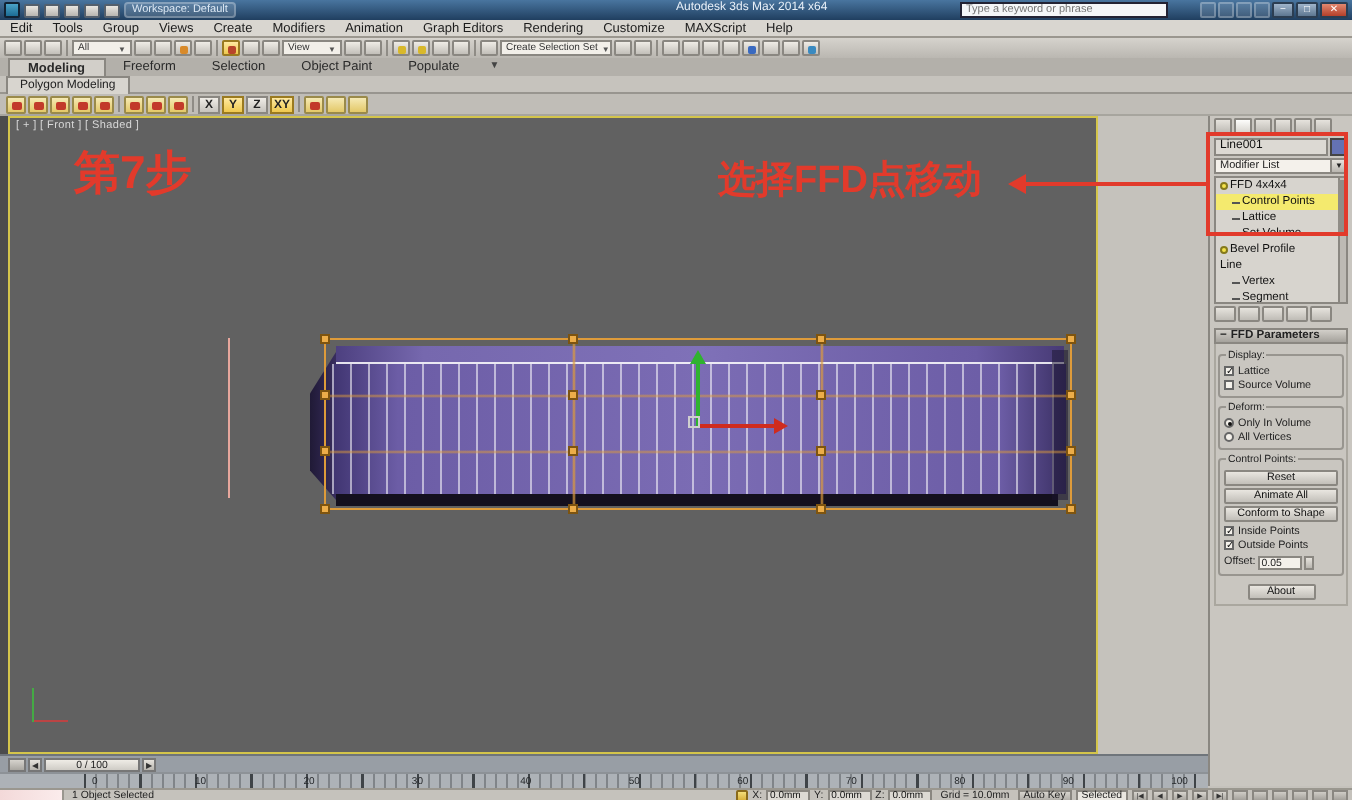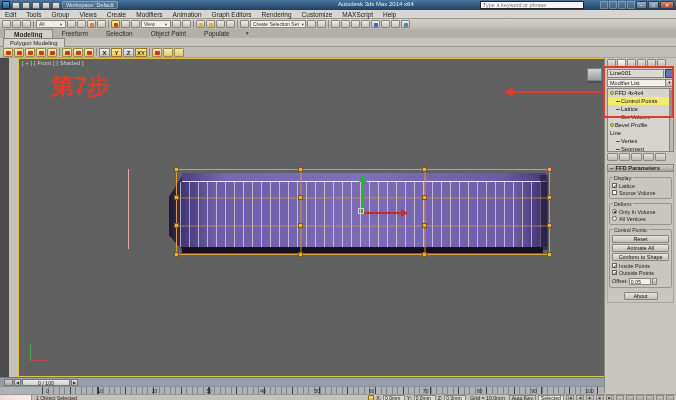--- a/index.html
+++ b/index.html
@@ -62,21 +62,21 @@
     display:flex; align-items:center; gap:1px; padding:0 3px; border-bottom:1px solid #8a878173; }
   .ricon { width:10px; height:9px; background:linear-gradient(#f5e9b4,#e3c868);
     border:1px solid #9a8a4a; border-radius:1px; position:relative; flex:0 0 auto; }
   .ricon .rmark { position:absolute; left:2px; top:2px; width:5px; height:4px; background:#c23a2a; border-radius:1px; }
   .axisbtn { min-width:11px; height:9px; background:linear-gradient(#efece6,#c6c3bd); border:1px solid #8a8781;
     font-size:6px; font-weight:bold; text-align:center; line-height:8px; padding:0 1px; flex:0 0 auto; }
   .axisbtn.on { background:linear-gradient(#ffe9a0,#eec84e); border-color:#9a7a20; }
 
   
   .leftstrip { left:0; top:58px; width:9px; height:319px; background:#4c4c4c; }
-  .viewport { left:18px; top:58px; width:595px; height:319px; background:#616161;
+  .viewport { left:4px; top:58px; width:545px; height:319px; background:#616161;
     border:1px solid #d4c54b; overflow:hidden; }
   .vp-label { position:absolute; left:3px; top:1px; font-size:5.5px; color:#d8d8d8; letter-spacing:.2px; }
   .anno-step { position:absolute; left:32px; top:12px; font-size:23px; font-weight:bold; color:#e23a2b; }
   .anno-tip  { position:absolute; left:354px; top:18px; font-size:19px; font-weight:bold; color:#e23a2b; white-space:nowrap; }
   .minicube { position:absolute; left:568px; top:9px; width:15px; height:13px;
     background:linear-gradient(#cfd3d6,#9aa0a5); border:1px solid #777e84; box-shadow:0 2px 0 rgba(0,0,0,.15); }
 
   .pinkline { position:absolute; left:109px; top:110px; width:1px; height:80px; background:#e7a79d; }
 
   .model-top { position:absolute; left:163px; top:114px; width:364px; height:9px;
@@ -338,20 +338,21 @@
         <span class="rmark"></span>
       </div>
     <div class="ricon"></div>
     <div class="ricon"></div>
   </div>
 
   <div class="abs leftstrip"></div>
   <div class="abs viewport">
     <div class="vp-label">[ + ] [ Front ] [ Shaded ]</div>
     <div class="anno-step">第7步</div>
+    <div class="anno-tip">选择FFD点移动</div>
     <div class="minicube"></div>
     <div class="pinkline"></div>
 
     <div class="model-endL"></div>
     <div class="model-top"></div>
     <div class="model-front"></div>
     <div class="model-bottom"></div>
     <div class="model-endR"></div>
 
     <div class="lattice">

